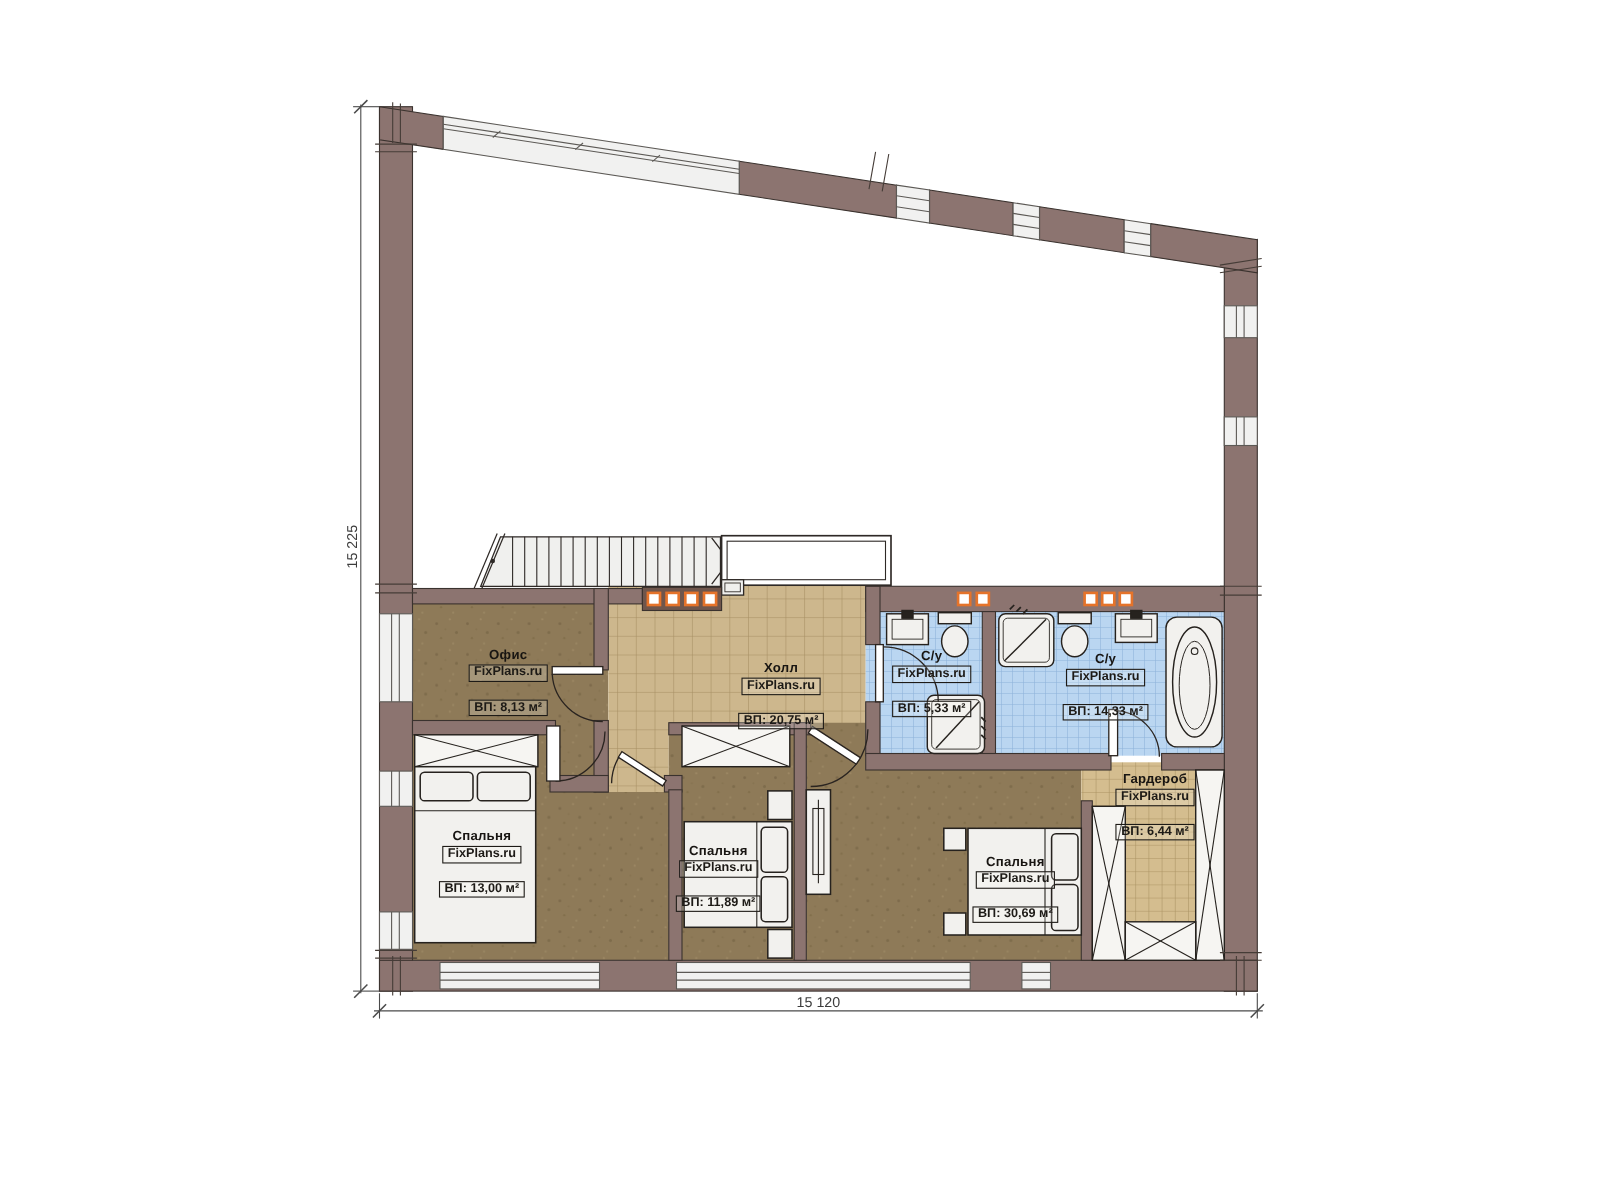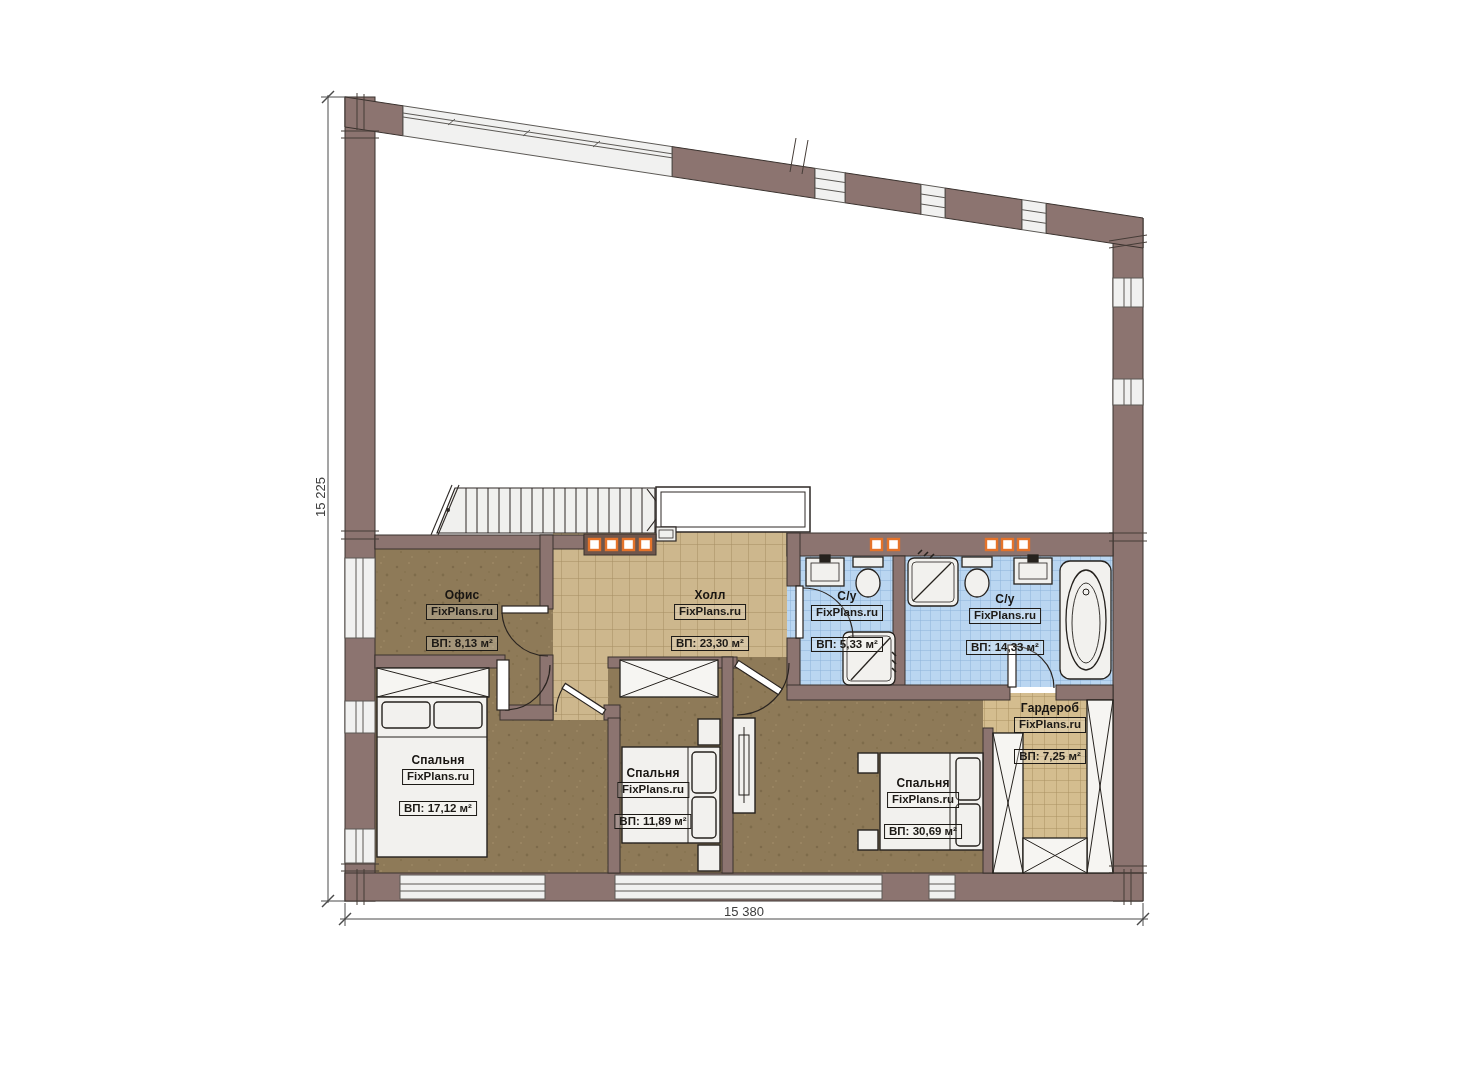--- a/index.html
+++ b/index.html
@@ -369,58 +369,58 @@
     </g>
   </g>
 </svg>
 
 <div class="room-label" style="left:462px;top:588px">
   <div class="room-name">Офис</div>
   <span class="room-box">FixPlans.ru</span>
   <span class="room-box">ВП: 8,13 м²</span>
 </div>
 
-<div class="room-label" style="left:710px;top:588px">
+<div class="room-label" style="left:710px;top:600px">
   <div class="room-name">Холл</div>
   <span class="room-box">FixPlans.ru</span>
-  <span class="room-box">ВП: 23,30 м²</span>
+  <span class="room-box">ВП: 20,75 м²</span>
 </div>
 
 <div class="room-label" style="left:847px;top:589px">
   <div class="room-name">С/у</div>
   <span class="room-box">FixPlans.ru</span>
   <span class="room-box">ВП: 5,33 м²</span>
 </div>
 
 <div class="room-label" style="left:1005px;top:592px">
   <div class="room-name">С/у</div>
   <span class="room-box">FixPlans.ru</span>
   <span class="room-box">ВП: 14,33 м²</span>
 </div>
 
 <div class="room-label" style="left:1050px;top:701px">
   <div class="room-name">Гардероб</div>
   <span class="room-box">FixPlans.ru</span>
-  <span class="room-box">ВП: 7,25 м²</span>
+  <span class="room-box">ВП: 6,44 м²</span>
 </div>
 
 <div class="room-label" style="left:438px;top:753px">
   <div class="room-name">Спальня</div>
   <span class="room-box">FixPlans.ru</span>
-  <span class="room-box">ВП: 17,12 м²</span>
+  <span class="room-box">ВП: 13,00 м²</span>
 </div>
 
 <div class="room-label" style="left:653px;top:766px">
   <div class="room-name">Спальня</div>
   <span class="room-box">FixPlans.ru</span>
   <span class="room-box">ВП: 11,89 м²</span>
 </div>
 
 <div class="room-label" style="left:923px;top:776px">
   <div class="room-name">Спальня</div>
   <span class="room-box">FixPlans.ru</span>
   <span class="room-box">ВП: 30,69 м²</span>
 </div>
 
 <div class="dim-label vertical" style="left:320px;top:497px">15 225</div>
-<div class="dim-label horizontal" style="left:744px;top:911px">15 380</div>
+<div class="dim-label horizontal" style="left:744px;top:911px">15 120</div>
 
 </div>
 
 </body></html>

